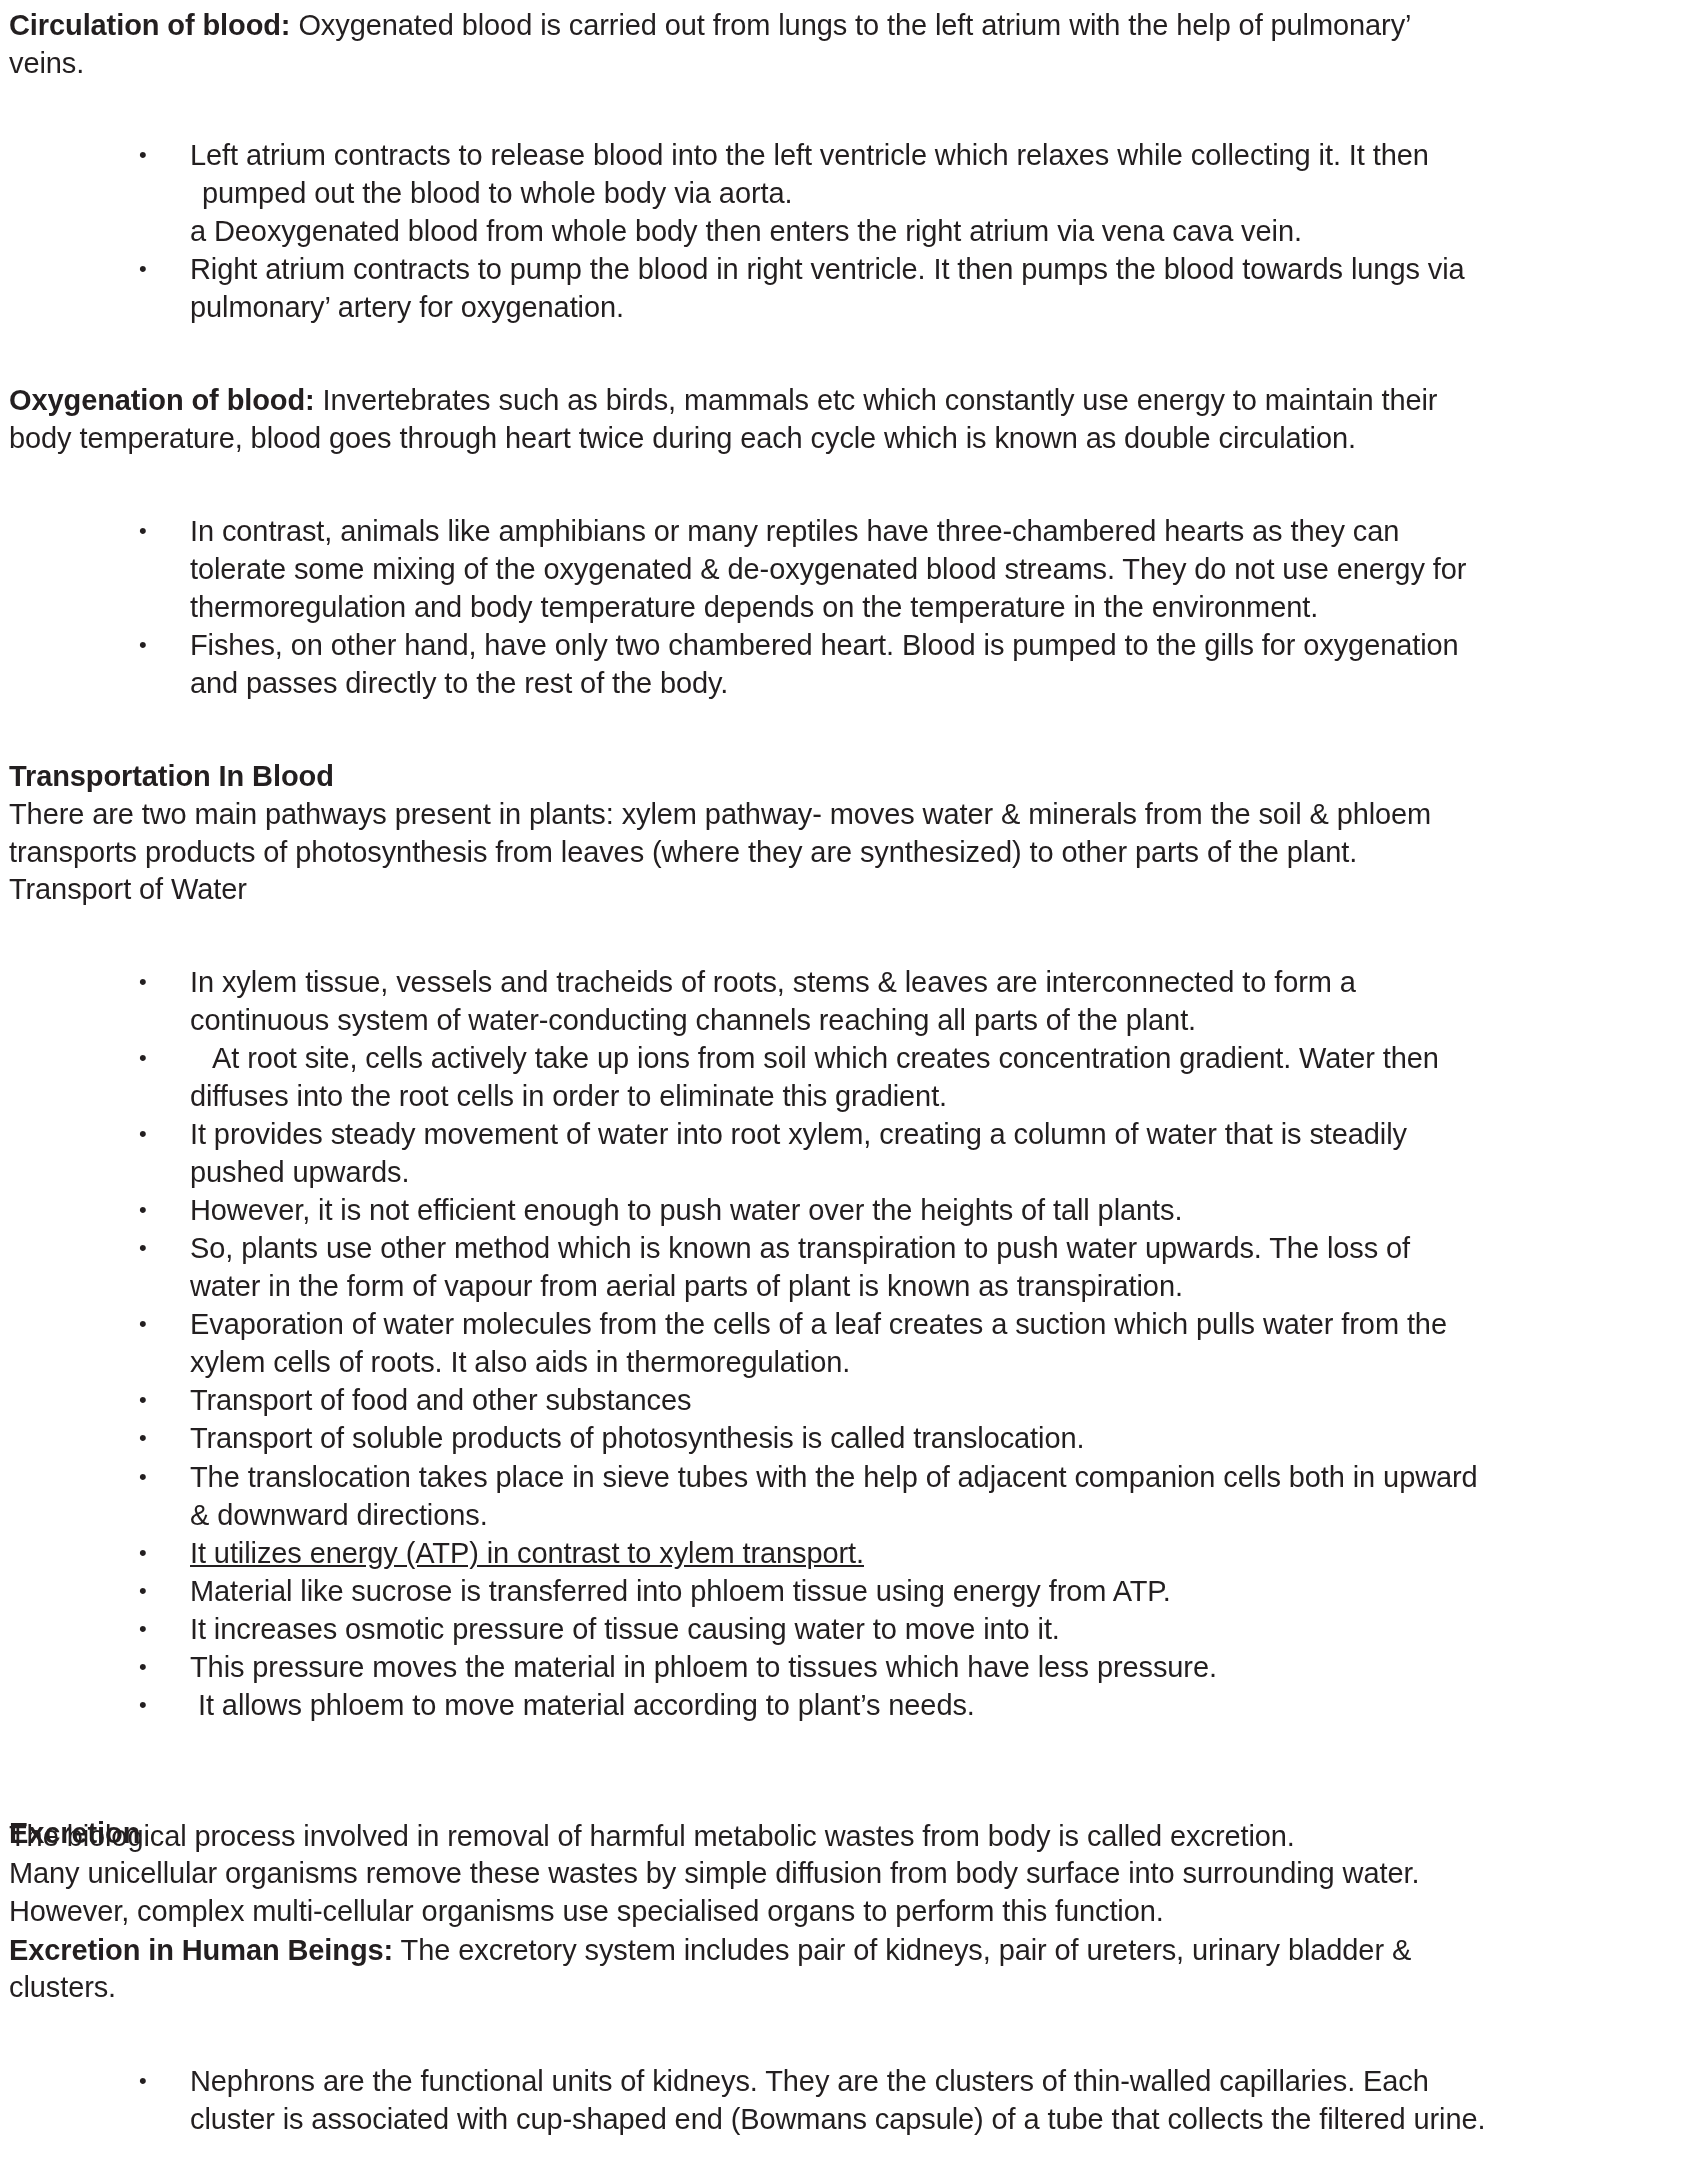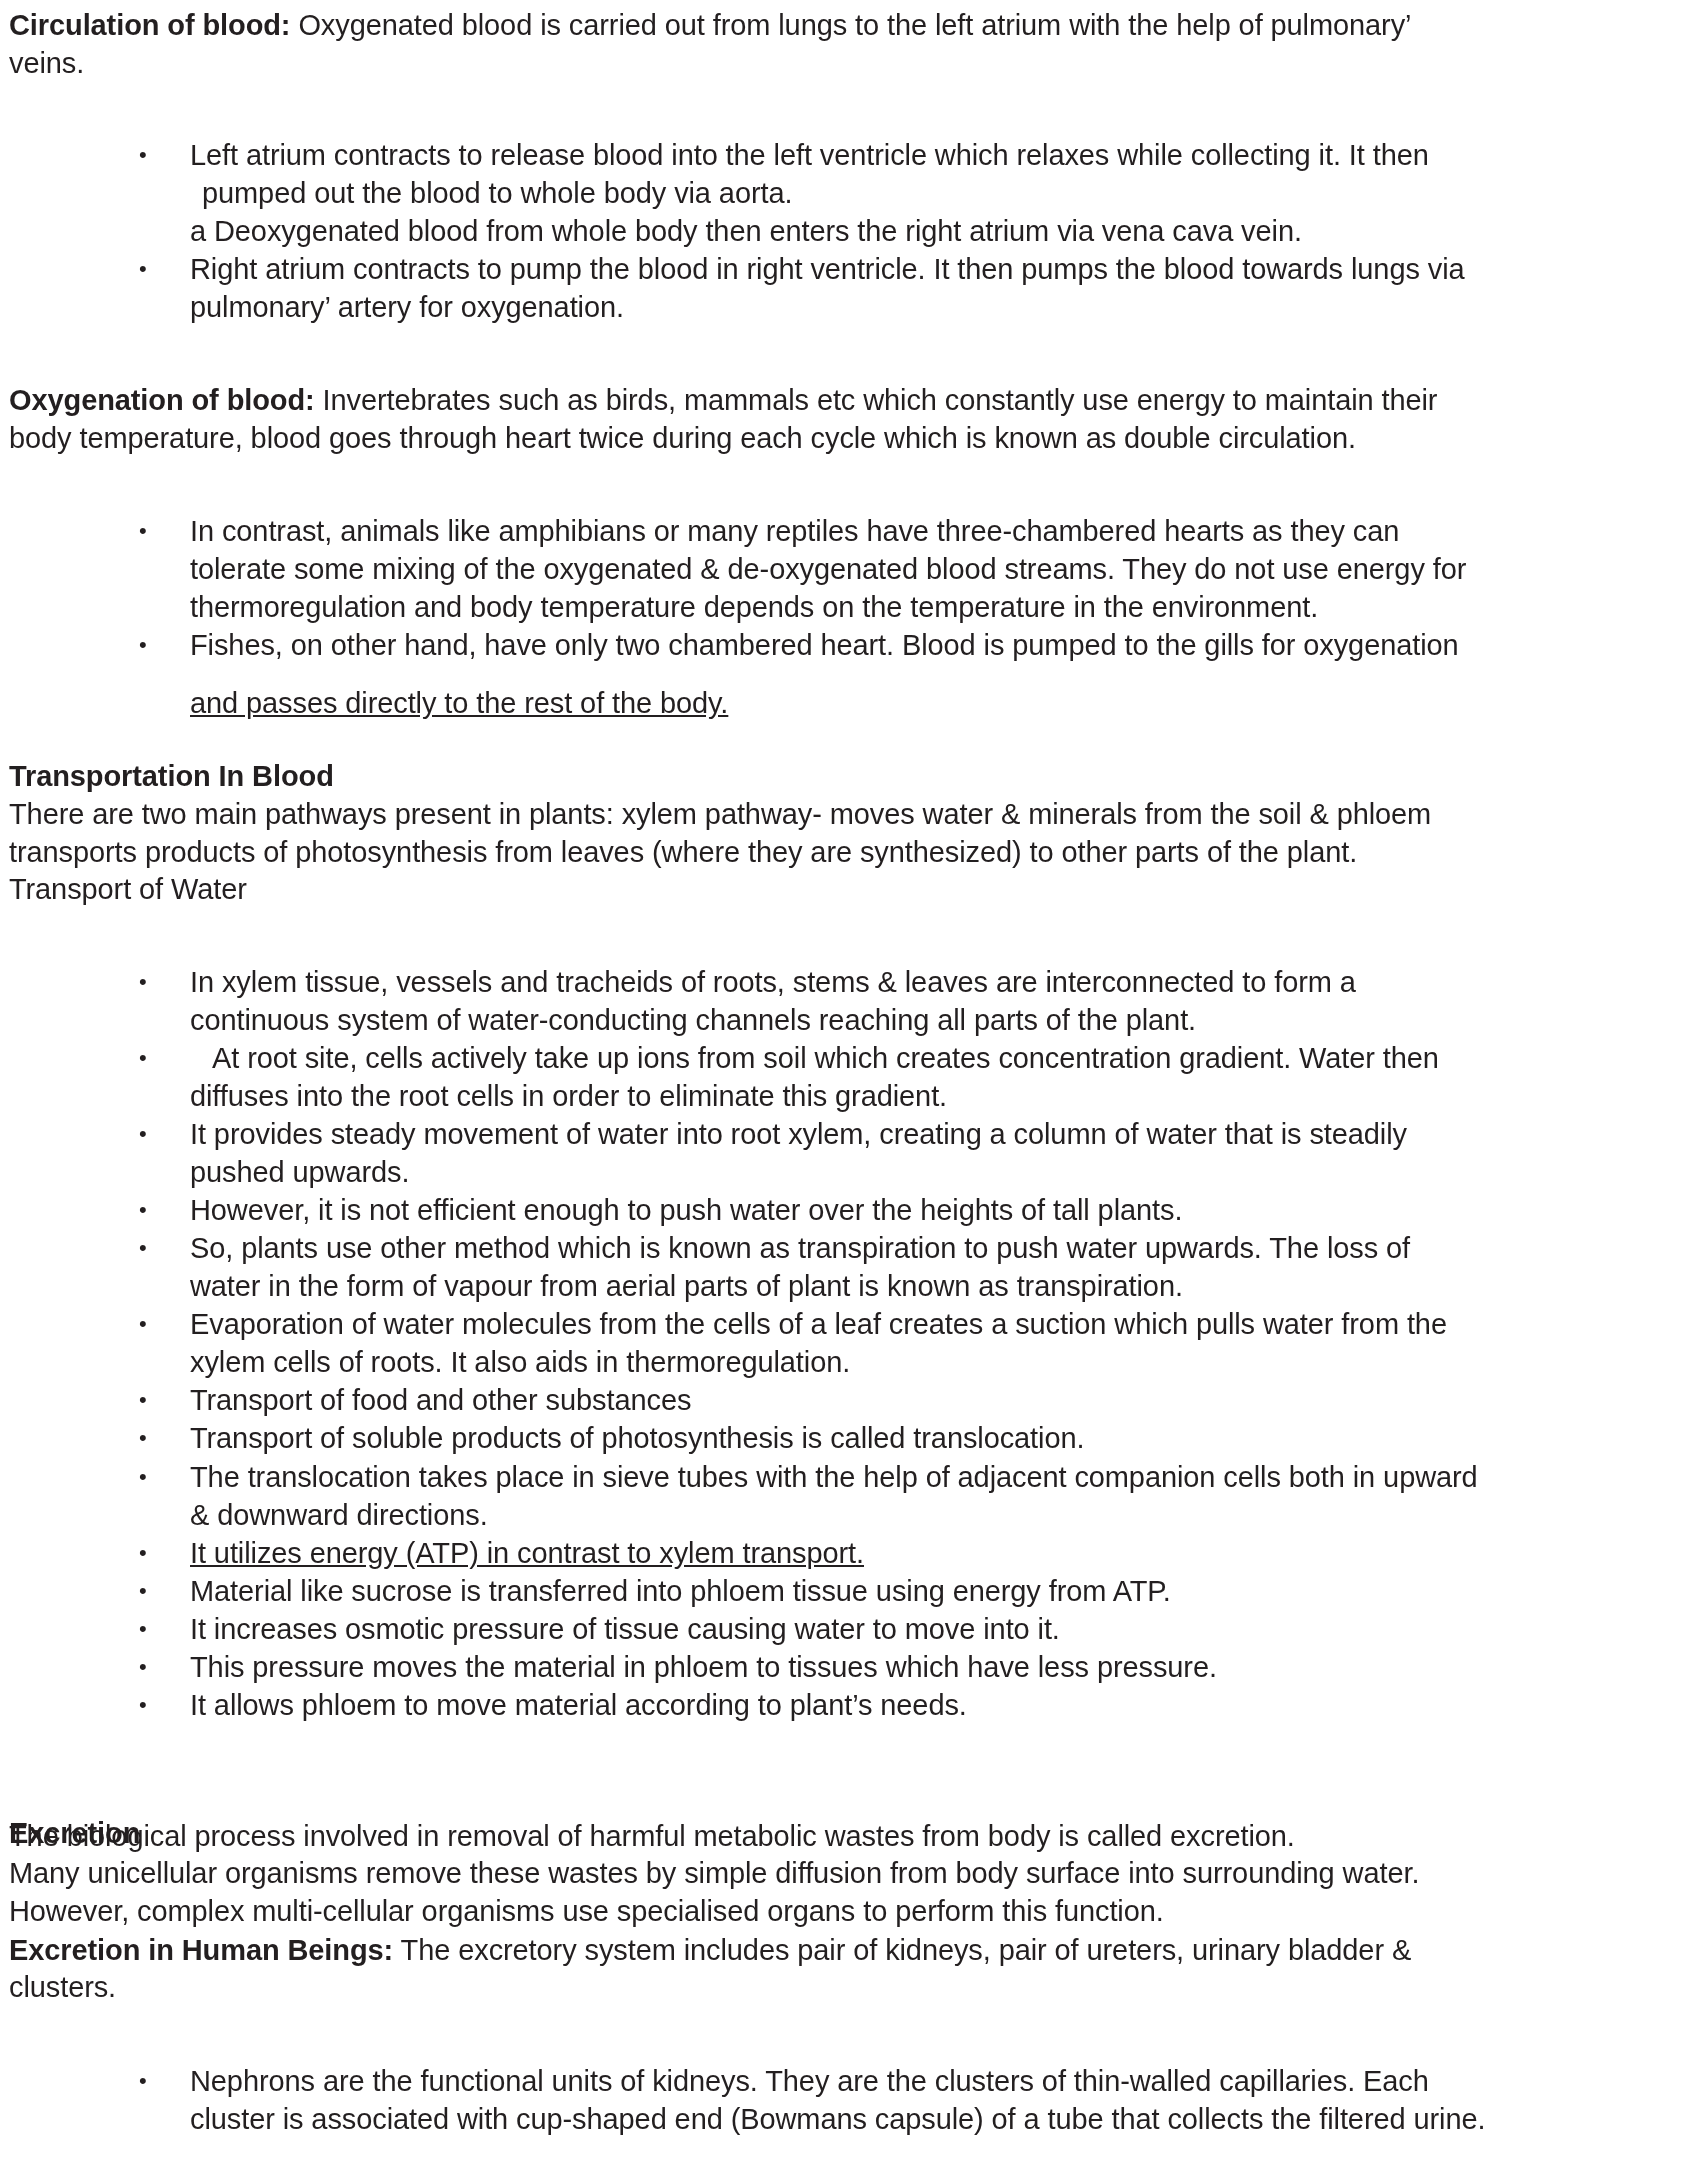--- a/index.html
+++ b/index.html
@@ -38,21 +38,21 @@
     <div class="line bl" style="top: 212px;">a Deoxygenated blood from whole body then enters the right atrium via vena cava vein.</div>
     <div class="bullet" style="top: 250px;">•</div>
     <div class="line bl" style="top: 250px;">Right atrium contracts to pump the blood in right ventricle. It then pumps the blood towards lungs via</div>
     <div class="line bl" style="top: 288px;">pulmonary’ artery for oxygenation.</div>
     <div class="bullet" style="top: 512px;">•</div>
     <div class="line bl" style="top: 512px;">In contrast, animals like amphibians or many reptiles have three-chambered hearts as they can</div>
     <div class="line bl" style="top: 550px;">tolerate some mixing of the oxygenated &amp; de-oxygenated blood streams. They do not use energy for</div>
     <div class="line bl" style="top: 588px;">thermoregulation and body temperature depends on the temperature in the environment.</div>
     <div class="bullet" style="top: 626px;">•</div>
     <div class="line bl" style="top: 626px;">Fishes, on other hand, have only two chambered heart. Blood is pumped to the gills for oxygenation</div>
-    <div class="line bl" style="top: 684px; text-decoration: underline;">and passes directly to the rest of the body.</div>
+    <div class="line bl" style="top: 664px;">and passes directly to the rest of the body.</div>
     <div class="bullet" style="top: 963px;">•</div>
     <div class="line bl" style="top: 963px;">In xylem tissue, vessels and tracheids of roots, stems &amp; leaves are interconnected to form a</div>
     <div class="line bl" style="top: 1001px;">continuous system of water-conducting channels reaching all parts of the plant.</div>
     <div class="bullet" style="top: 1039px;">•</div>
     <div class="line bl" style="top: 1039px; margin-left: 22px;">At root site, cells actively take up ions from soil which creates concentration gradient. Water then</div>
     <div class="line bl" style="top: 1077px;">diffuses into the root cells in order to eliminate this gradient.</div>
     <div class="bullet" style="top: 1115px;">•</div>
     <div class="line bl" style="top: 1115px;">It provides steady movement of water into root xylem, creating a column of water that is steadily</div>
     <div class="line bl" style="top: 1153px;">pushed upwards.</div>
     <div class="bullet" style="top: 1191px;">•</div>
@@ -72,18 +72,18 @@
     <div class="line bl" style="top: 1496px;">&amp; downward directions.</div>
     <div class="bullet" style="top: 1534px;">•</div>
     <div class="line bl" style="top: 1534px; text-decoration: underline;">It utilizes energy (ATP) in contrast to xylem transport.</div>
     <div class="bullet" style="top: 1572px;">•</div>
     <div class="line bl" style="top: 1572px;">Material like sucrose is transferred into phloem tissue using energy from ATP.</div>
     <div class="bullet" style="top: 1610px;">•</div>
     <div class="line bl" style="top: 1610px;">It increases osmotic pressure of tissue causing water to move into it.</div>
     <div class="bullet" style="top: 1648px;">•</div>
     <div class="line bl" style="top: 1648px;">This pressure moves the material in phloem to tissues which have less pressure.</div>
     <div class="bullet" style="top: 1686px;">•</div>
-    <div class="line bl" style="top: 1686px;">It allows phloem to move material according to plant’s needs.</div>
+    <div class="line bl" style="top: 1686px; margin-left: 8px;">It allows phloem to move material according to plant’s needs.</div>
     <div class="bullet" style="top: 2062px;">•</div>
     <div class="line bl" style="top: 2062px;">Nephrons are the functional units of kidneys. They are the clusters of thin-walled capillaries. Each</div>
     <div class="line bl" style="top: 2100px;">cluster is associated with cup-shaped end (Bowmans capsule) of a tube that collects the filtered urine.</div>
   </div>
 
 
 </body></html>

